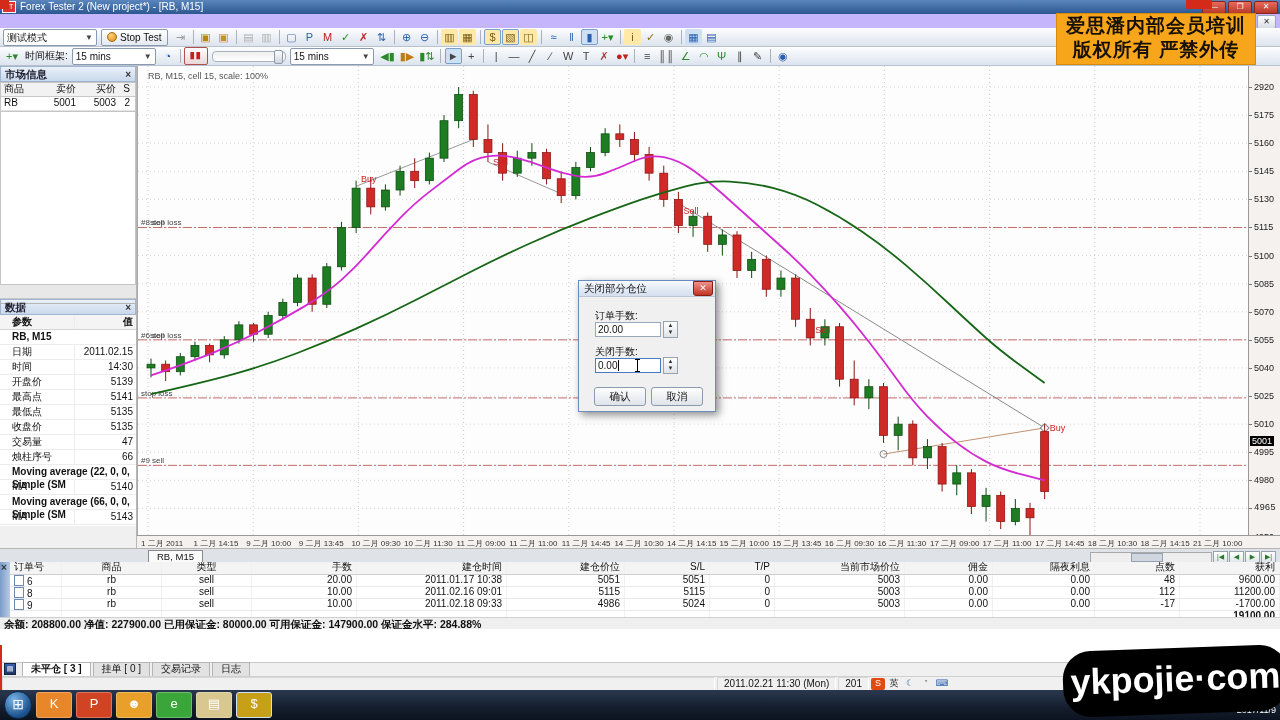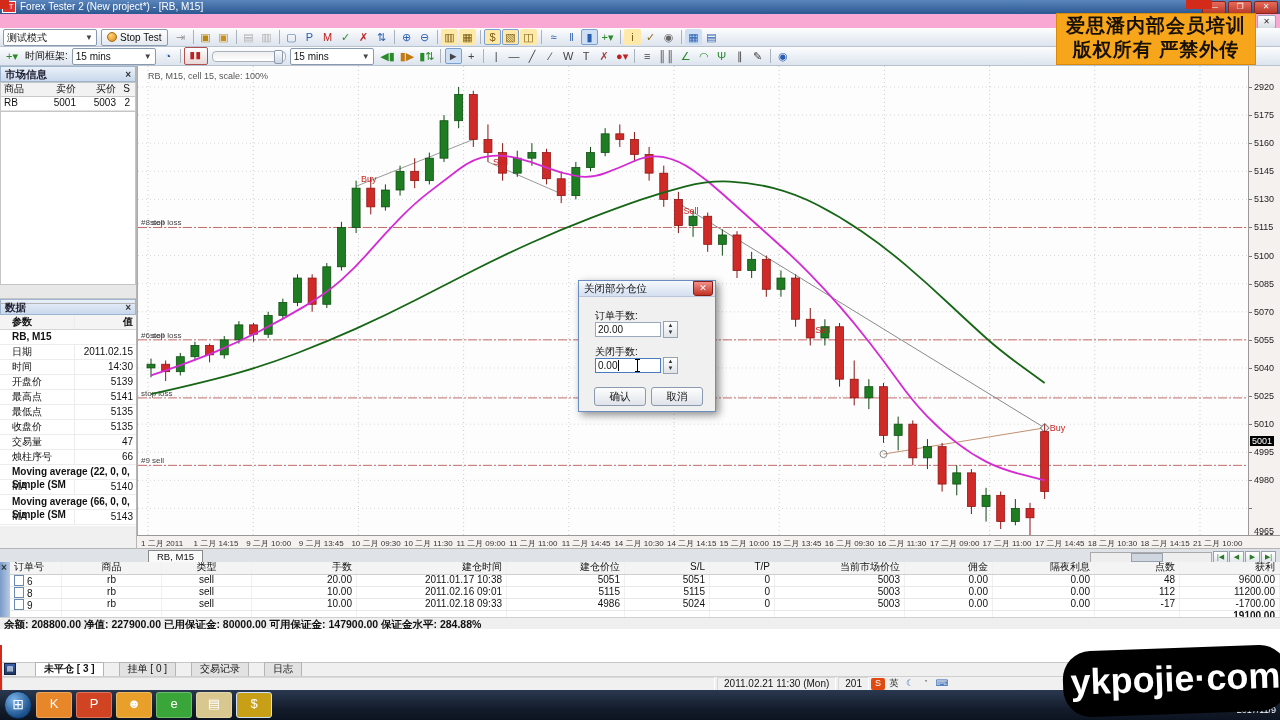--- a/index.html
+++ b/index.html
@@ -1,16 +1,16 @@
 <!DOCTYPE html>
 <html><head>
 <meta charset="utf-8">
 <style>
   html,body{margin:0;padding:0;background:#555;}
-  #screen{position:relative;width:1280px;height:720px;overflow:hidden;background:#f9a8d4;
+  #screen{position:relative;width:1280px;height:720px;overflow:hidden;background:#c4b5fd;
     font-family:"Liberation Sans",sans-serif;font-size:11px;color:#111;}
   .abs{position:absolute;}
   
   .titlebar{left:0;top:0;width:1280px;height:14px;background:linear-gradient(#5a86bd,#2c5791);color:#fff;
     font-size:10px;line-height:14px;display:flex;align-items:center;}
   .appicon{width:12px;height:10px;background:#d33;border:1px solid #fff;margin:0 4px 0 2px;font-size:7px;color:#fff;line-height:9px;text-align:center;}
   .winbtns{position:absolute;right:2px;top:1px;display:flex;gap:2px;}
   .winbtn{width:22px;height:11px;background:linear-gradient(#e86a5a,#b83a2a);border:1px solid #8a241a;color:#fff;
     font-size:8px;line-height:10px;text-align:center;border-radius:2px;}
   .menubar{left:0;top:14px;width:1280px;height:14px;background:#f0f0f0;border-bottom:1px solid #d5d5d5;
@@ -78,21 +78,21 @@
   .orow{display:flex;height:11px;line-height:10.5px;font-size:10px;border-bottom:1px solid #e8e8e8;}
   .orow.head{background:#f4f4f4;border-bottom:1px solid #cfcfcf;height:12px;font-size:10px;}
   .ocell{padding:0 4px;box-sizing:border-box;white-space:nowrap;overflow:hidden;border-right:1px solid #f0f0f0;}
   .num{text-align:right;}
   .ctr{text-align:center;}
   .oicon{display:inline-block;width:8px;height:9px;background:#fff;border:1px solid #6a8ab0;margin-right:3px;vertical-align:-1px;}
   #acctline{left:0;top:617px;width:1280px;height:12px;background:#efefef;border-top:1px solid #d0d0d0;
     font-size:10.5px;font-weight:bold;line-height:12px;padding-left:4px;box-sizing:border-box;}
   #filler{left:0;top:629px;width:1280px;height:33px;background:#fff;}
   
-  #btabs{left:0;top:662px;width:1280px;height:14px;background:#f0f0f0;border-top:1px solid #c9c9c9;display:flex;align-items:flex-end;padding-left:4px;box-sizing:border-box;gap:15px;}
+  #btabs{left:0;top:662px;width:1280px;height:14px;background:#f0f0f0;border-top:1px solid #c9c9c9;display:flex;align-items:flex-end;padding-left:4px;box-sizing:border-box;gap:2px;}
   .btab{height:13px;line-height:12px;font-size:10px;padding:0 8px;border:1px solid #b5b5b5;border-bottom:none;background:#e2e2e2;cursor:pointer;}
   .btab.active{background:#fff;font-weight:bold;}
   .btabicon{width:10px;height:10px;background:linear-gradient(#3a5fae,#20365e);margin:0 4px 1px 0;border:1px solid #152544;color:#fff;font-size:7px;line-height:9px;text-align:center;}
   
   #statusbar{left:0;top:676px;width:1160px;height:14px;background:#f0f0f0;border-top:1px solid #cfcfcf;display:flex;align-items:center;font-size:10px;}
   .scell{height:12px;border:1px solid #d8d8d8;border-right-color:#fff;border-bottom-color:#fff;margin:0 1px;line-height:11px;padding:0 6px;}
   .trayicon{width:14px;height:12px;text-align:center;line-height:11px;font-size:9px;margin:0 1px;border-radius:2px;}
   
   #taskbar{left:0;top:690px;width:1280px;height:30px;
     background:linear-gradient(#2a3850,#141d2c 60%,#0c1320),radial-gradient(circle at 70% 40%,#4a5a74,#1a2436);display:flex;align-items:center;gap:4px;padding-left:4px;box-sizing:border-box;}
@@ -537,21 +537,21 @@
       <div class="ptick" style="top: 296.95px;">5040</div>
       <div class="ptickmark" style="top: 330.045px;"></div>
       <div class="ptick" style="top: 325.045px;">5025</div>
       <div class="ptickmark" style="top: 358.14px;"></div>
       <div class="ptick" style="top: 353.14px;">5010</div>
       <div class="ptickmark" style="top: 386.235px;"></div>
       <div class="ptick" style="top: 381.235px;">4995</div>
       <div class="ptickmark" style="top: 414.33px;"></div>
       <div class="ptick" style="top: 409.33px;">4980</div>
       <div class="ptickmark" style="top: 442.425px;"></div>
-      <div class="ptick" style="top: 460px;">4965</div>
+      <div class="ptick" style="top: 437px; font-family: Liberation Mono, monospace;">4965</div>
       <div class="ptickmark" style="top: 470.52px;"></div>
       <div class="ptick" style="top: 465.52px;">4950</div>
       <div class="pbadge" style="top: 369.997px;">5001</div>
     </div>
   <div class="abs" id="taxis">
       <div class="ttick" style="left: 4px;">1 二月 2011</div>
       <div class="ttick" style="left: 56.6px;">1 二月 14:15</div>
       <div class="ttick" style="left: 109.2px;">9 二月 10:00</div>
       <div class="ttick" style="left: 161.8px;">9 二月 13:45</div>
       <div class="ttick" style="left: 214.4px;">10 二月 09:30</div>

